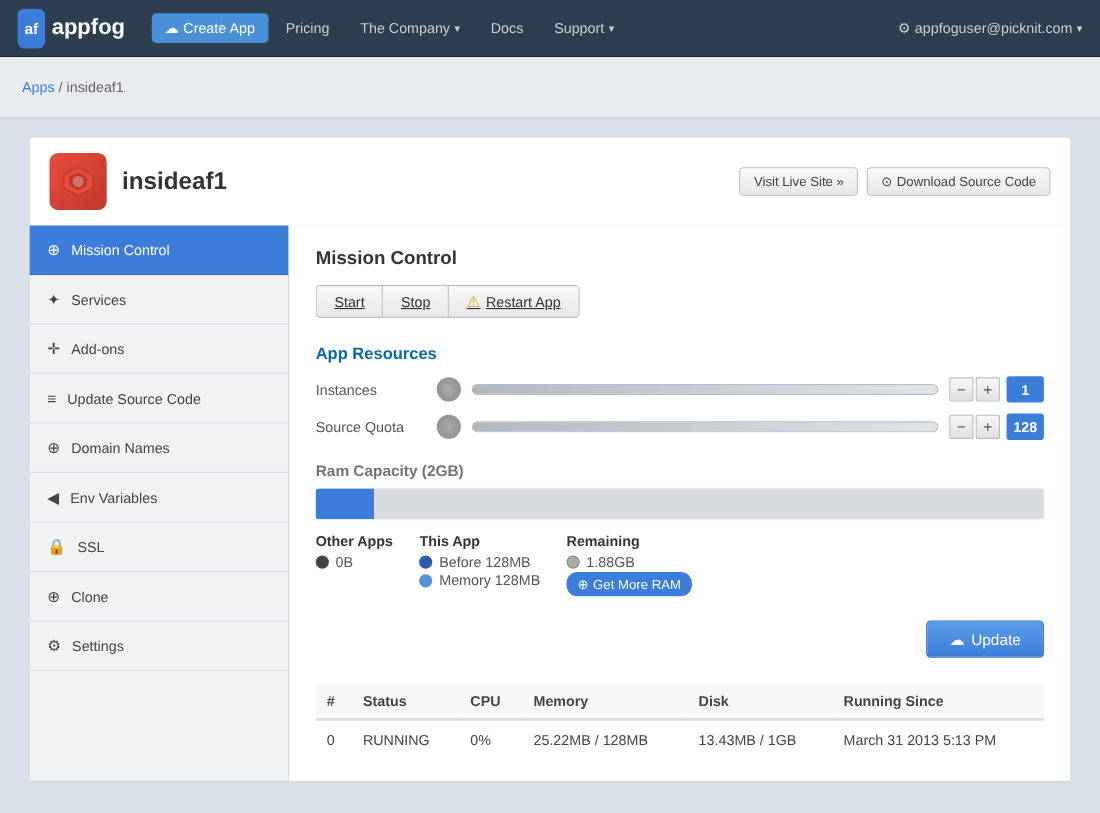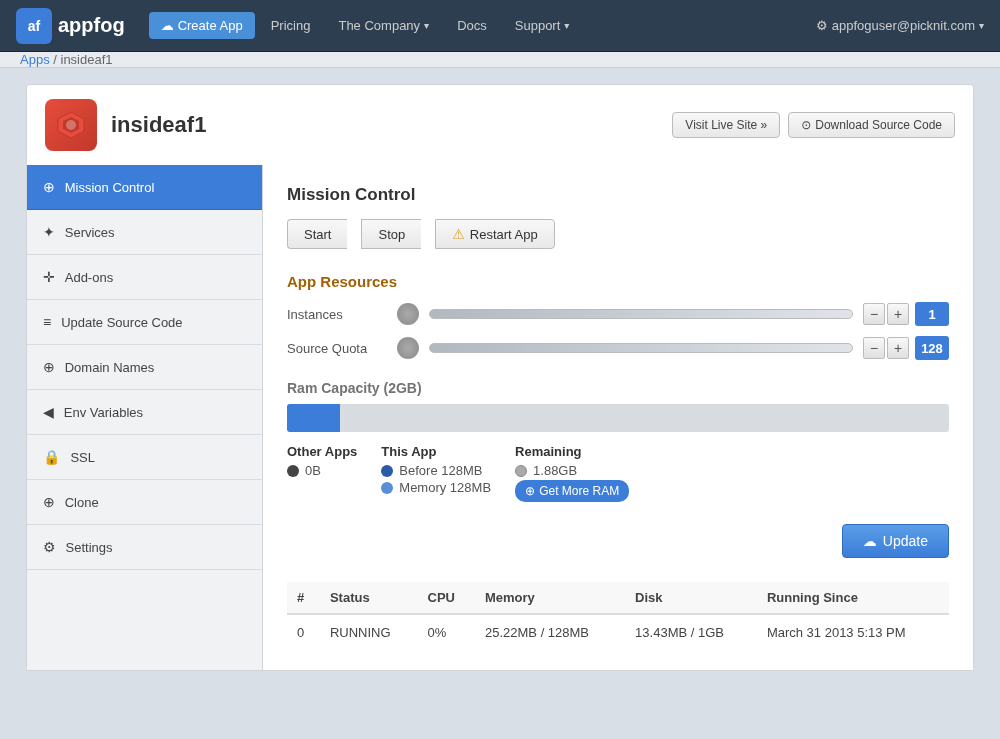--- a/index.html
+++ b/index.html
@@ -15,21 +15,21 @@
       border-bottom: 1px solid #1a252f;
     }
     .navbar-brand {
       display: flex;
       align-items: center;
       margin-right: 24px;
     }
     .brand-logo-box {
       background: #3b7dd8;
       border-radius: 6px;
-      width: 36px;
+      width: 25px;
       height: 36px;
       display: flex;
       align-items: center;
       justify-content: center;
       color: white;
       font-weight: bold;
       font-size: 14px;
       margin-right: 6px;
     }
     .brand-name {
@@ -63,21 +63,21 @@
       font-size: 13px;
       display: flex;
       align-items: center;
       gap: 4px;
     }
     .dropdown-arrow { font-size: 10px; }
 
     
     .breadcrumb-bar {
       background: #e8ecf0;
-      padding: 0 20px;
+      padding: 20px 20px;
       font-size: 13px;
       border-bottom: 1px solid #ccc;
     }
     .breadcrumb-bar a { color: #3b7dd8; text-decoration: none; }
     .breadcrumb-bar span { color: #666; }
 
     
     .main-container {
       padding: 16px;
       max-width: 980px;
@@ -187,22 +187,23 @@
     .section-title {
       font-size: 17px;
       font-weight: bold;
       color: #333;
       margin-bottom: 14px;
     }
 
     
     .action-buttons {
       display: flex;
-      gap: 14px;
+      gap: 0;
       margin-bottom: 24px;
+      text-decoration: underline;
     }
     .btn-start, .btn-stop, .btn-restart {
       padding: 6px 16px;
       border: 1px solid #bbb;
       cursor: pointer;
       font-size: 13px;
       background: linear-gradient(to bottom, #f8f8f8, #e8e8e8);
       color: #333;
     }
     .btn-start { border-radius: 4px 0 0 4px; border-right: none; }
@@ -213,21 +214,21 @@
       align-items: center;
       gap: 5px;
     }
     .warning-icon { color: #e6a020; font-size: 14px; }
 
     
     .resources-section { margin-bottom: 20px; }
     .resources-title {
       font-size: 15px;
       font-weight: bold;
-      color: #a16207;
+      color: #0369a1;
       margin-bottom: 12px;
     }
     .resource-row {
       display: flex;
       align-items: center;
       margin-bottom: 10px;
       gap: 10px;
     }
     .resource-label {
       width: 100px;

